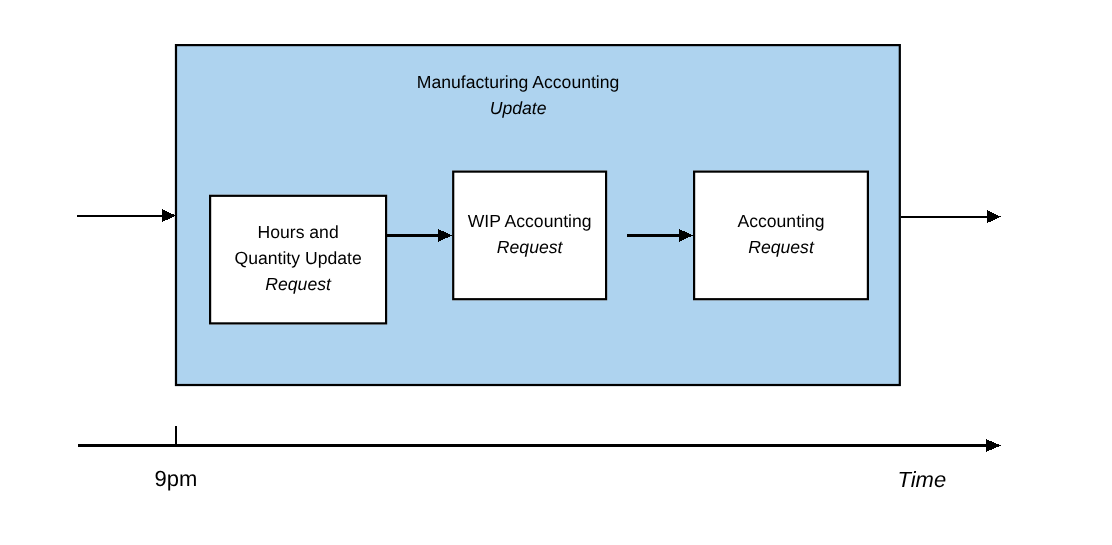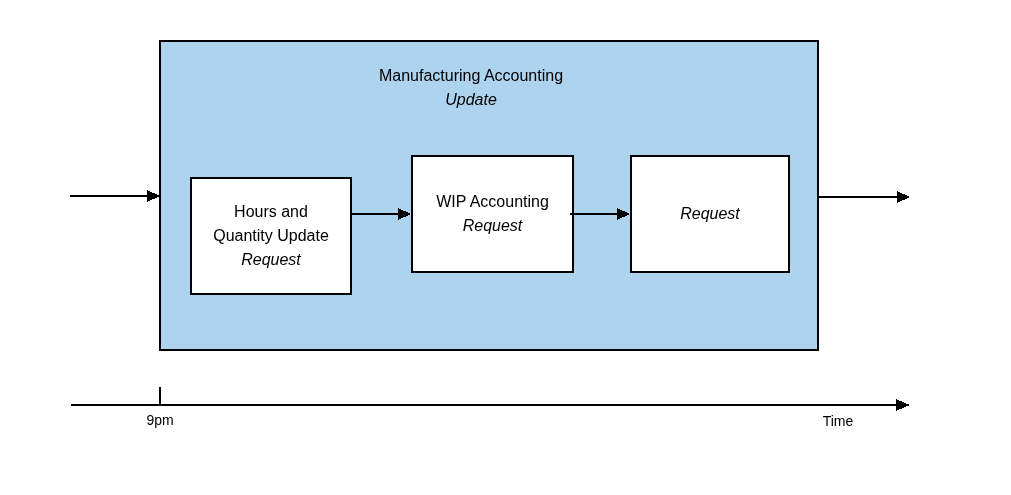--- a/index.html
+++ b/index.html
@@ -44,48 +44,50 @@
     box-sizing: border-box;
     display: flex;
     flex-direction: column;
     justify-content: center;
     text-align: center;
     font-size: 16px;
     line-height: 24px;
     color: #000000;
   }
   .node-1 { left: 190px; width: 162px; margin-top: 22px; }
-  .node-2 { left: 411px; width: 163px; }
+  .node-2 { left: 411px; width: 141px; }
   .node-3 { left: 630px; width: 160px; }
   .italic { font-style: italic; }
   .overlay-svg {
     position: absolute;
     left: 0;
     top: 0;
     width: 1011px;
     height: 495px;
     pointer-events: none;
   }
   .tl-label {
     position: absolute;
-    font-size: 14px;
+    font-size: 20px;
     line-height: 20px;
     color: #000000;
+    margin-top: 16px;
   }
   .tl-tick-label {
     left: 136px;
     top: 410px;
     width: 48px;
     text-align: center;
   }
   .tl-axis-label {
     left: 803px;
     top: 411px;
     width: 70px;
     text-align: center;
+    font-style: italic;
   }
   line, polygon { shape-rendering: crispEdges; }
 </style>
 </head>
 <body>
 
 <div class="canvas">
 
   <div class="group-box" style="background: rgb(174, 211, 239); border-color: rgb(0, 0, 0);">
     <div class="group-title">
@@ -99,20 +101,21 @@
     <div>Quantity Update</div>
     <div class="italic">Request</div>
   </div>
 
   <div class="node node-2">
     <div>WIP Accounting</div>
     <div class="italic">Request</div>
   </div>
 
   <div class="node node-3">
+    <div>Accounting</div>
     <div class="italic">Request</div>
   </div>
 
   <svg class="overlay-svg" viewBox="0 0 1011 495" xmlns="http://www.w3.org/2000/svg">
 
     <g>
       <line x1="70" y1="196" x2="148" y2="196" stroke="#000000" stroke-width="2"></line>
       <polygon points="147,190 160,196 147,202" fill="#000000"></polygon>
     </g>
 

